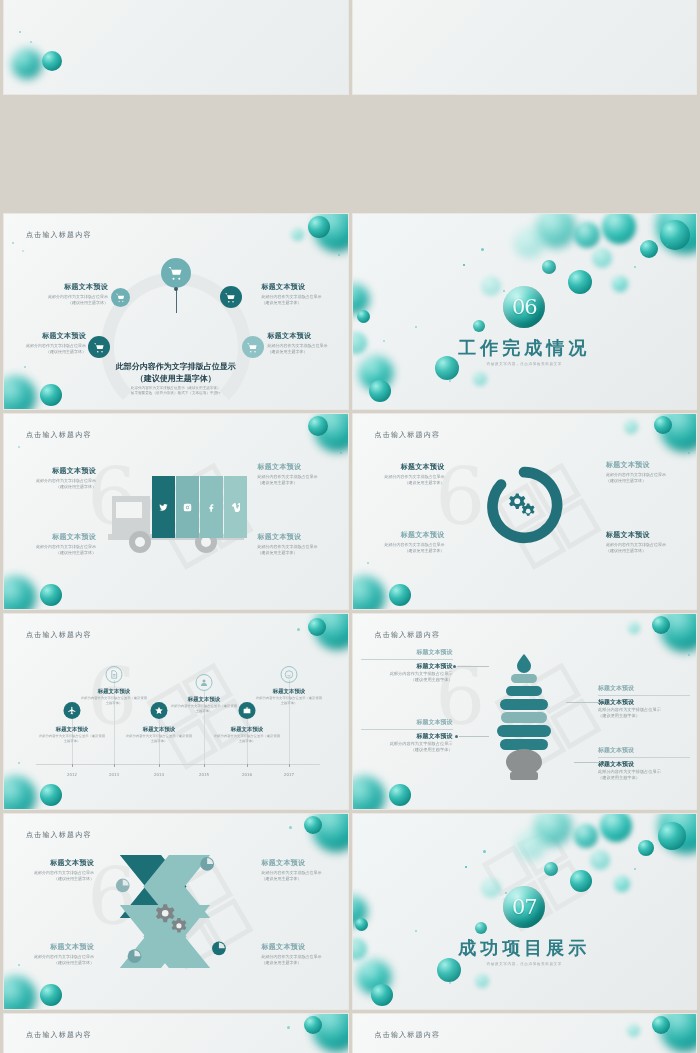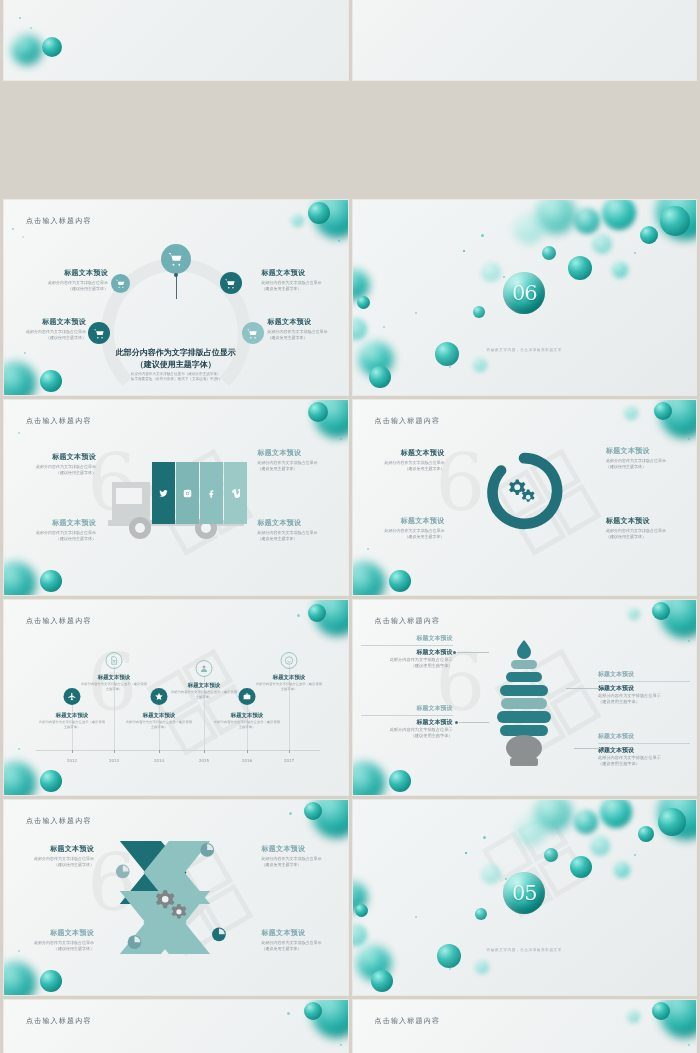--- a/index.html
+++ b/index.html
@@ -10,21 +10,21 @@
     overflow:hidden;
   }
   .sheet{ position:relative; width:700px; height:1053px; }
 
   .grid{
     position:absolute; inset:0;
     display:grid;
     grid-template-columns: 1fr 1fr;
     grid-auto-rows: 195px;
     gap:5px 5px;
-    padding:0 4px;
+    padding:14px 4px;
     align-content:start;
     border-radius:11px;
   }
   .slide{
     position:relative;
     background:linear-gradient(135deg,#f7f8f8 0%,#eef1f1 55%,#e9eded 100%);
     overflow:hidden;
     box-shadow:0 0 0 1px rgba(255,255,255,.5);
   }
   .grid .r1{ margin-top:-115px; height:195px; }
@@ -261,20 +261,21 @@
     <div class="bub dot" style="left:150px;top:76px;width:2px;height:2px;opacity:.6"></div>
     <div class="bub dot" style="left:62px;top:112px;width:2px;height:2px;opacity:.55"></div>
     <div class="bub dot" style="left:30px;top:126px;width:2px;height:2px;opacity:.45"></div>
     <div class="bub dot" style="right:60px;top:52px;width:2px;height:2px;opacity:.6"></div>
     <div class="bub dot" style="right:28px;top:30px;width:2px;height:2px;opacity:.5"></div>
     <div class="bub dot" style="left:96px;top:166px;width:2px;height:2px;opacity:.5"></div>
 
     <div class="numball">
       <span>06</span>
     </div>
+    <div class="dvtitle">工作完成情况</div>
     <div class="dvsub">请替换文字内容，点击添加相关标题文字</div>
   </div>
 
   <div class="slide">
     <div class="slide-title">点击输入标题内容</div>
     <div class="wm">
       <svg viewBox="0 0 200 120">
         <text x="30" y="70" font-size="62" font-family="DejaVu Serif, serif" fill="#b5b5b5">6</text>
         <g transform="rotate(-30 120 60)" fill="none" stroke="#b5b5b5" stroke-width="4">
           <rect x="88" y="34" width="26" height="26"></rect>
@@ -665,22 +666,23 @@
     <div class="bub s" style="left:122px;top:108px;width:12px;height:12px;opacity:.9"></div>
     <div class="bub soft" style="left:128px;top:64px;width:20px;height:20px;background:radial-gradient(circle at 35% 28%,#c8f6f0,#55ccc2);opacity:.6"></div>
     <div class="bub dot" style="left:112px;top:52px;width:2px;height:2px;"></div>
     <div class="bub dot" style="left:130px;top:36px;width:3px;height:3px;opacity:.7"></div>
     <div class="bub dot" style="left:152px;top:78px;width:2px;height:2px;opacity:.6"></div>
     <div class="bub dot" style="left:62px;top:116px;width:2px;height:2px;opacity:.55"></div>
     <div class="bub dot" style="right:60px;top:54px;width:2px;height:2px;opacity:.6"></div>
     <div class="bub dot" style="left:96px;top:168px;width:2px;height:2px;opacity:.5"></div>
 
     <div class="numball">
-      <span>05</span>
-    </div>
+      <span>07</span>
+    </div>
+    <div class="dvtitle">成功项目展示</div>
     <div class="dvsub">请替换文字内容，点击添加相关标题文字</div>
   </div>
 
   <div class="slide">
     <div class="slide-title">点击输入标题内容</div>
 
     <div class="bub soft2" style="right:-12px;top:-10px;width:48px;height:48px;background:radial-gradient(circle at 35% 28%,#9fe9e3,#23b0a8,#0a7370);"></div>
     <div class="bub s" style="right:26px;top:2px;width:18px;height:18px;"></div>
     <div class="bub dot" style="right:58px;top:12px;width:3px;height:3px;opacity:.55"></div>
     <div class="bub dot" style="right:6px;top:44px;width:2px;height:2px;opacity:.5"></div>

